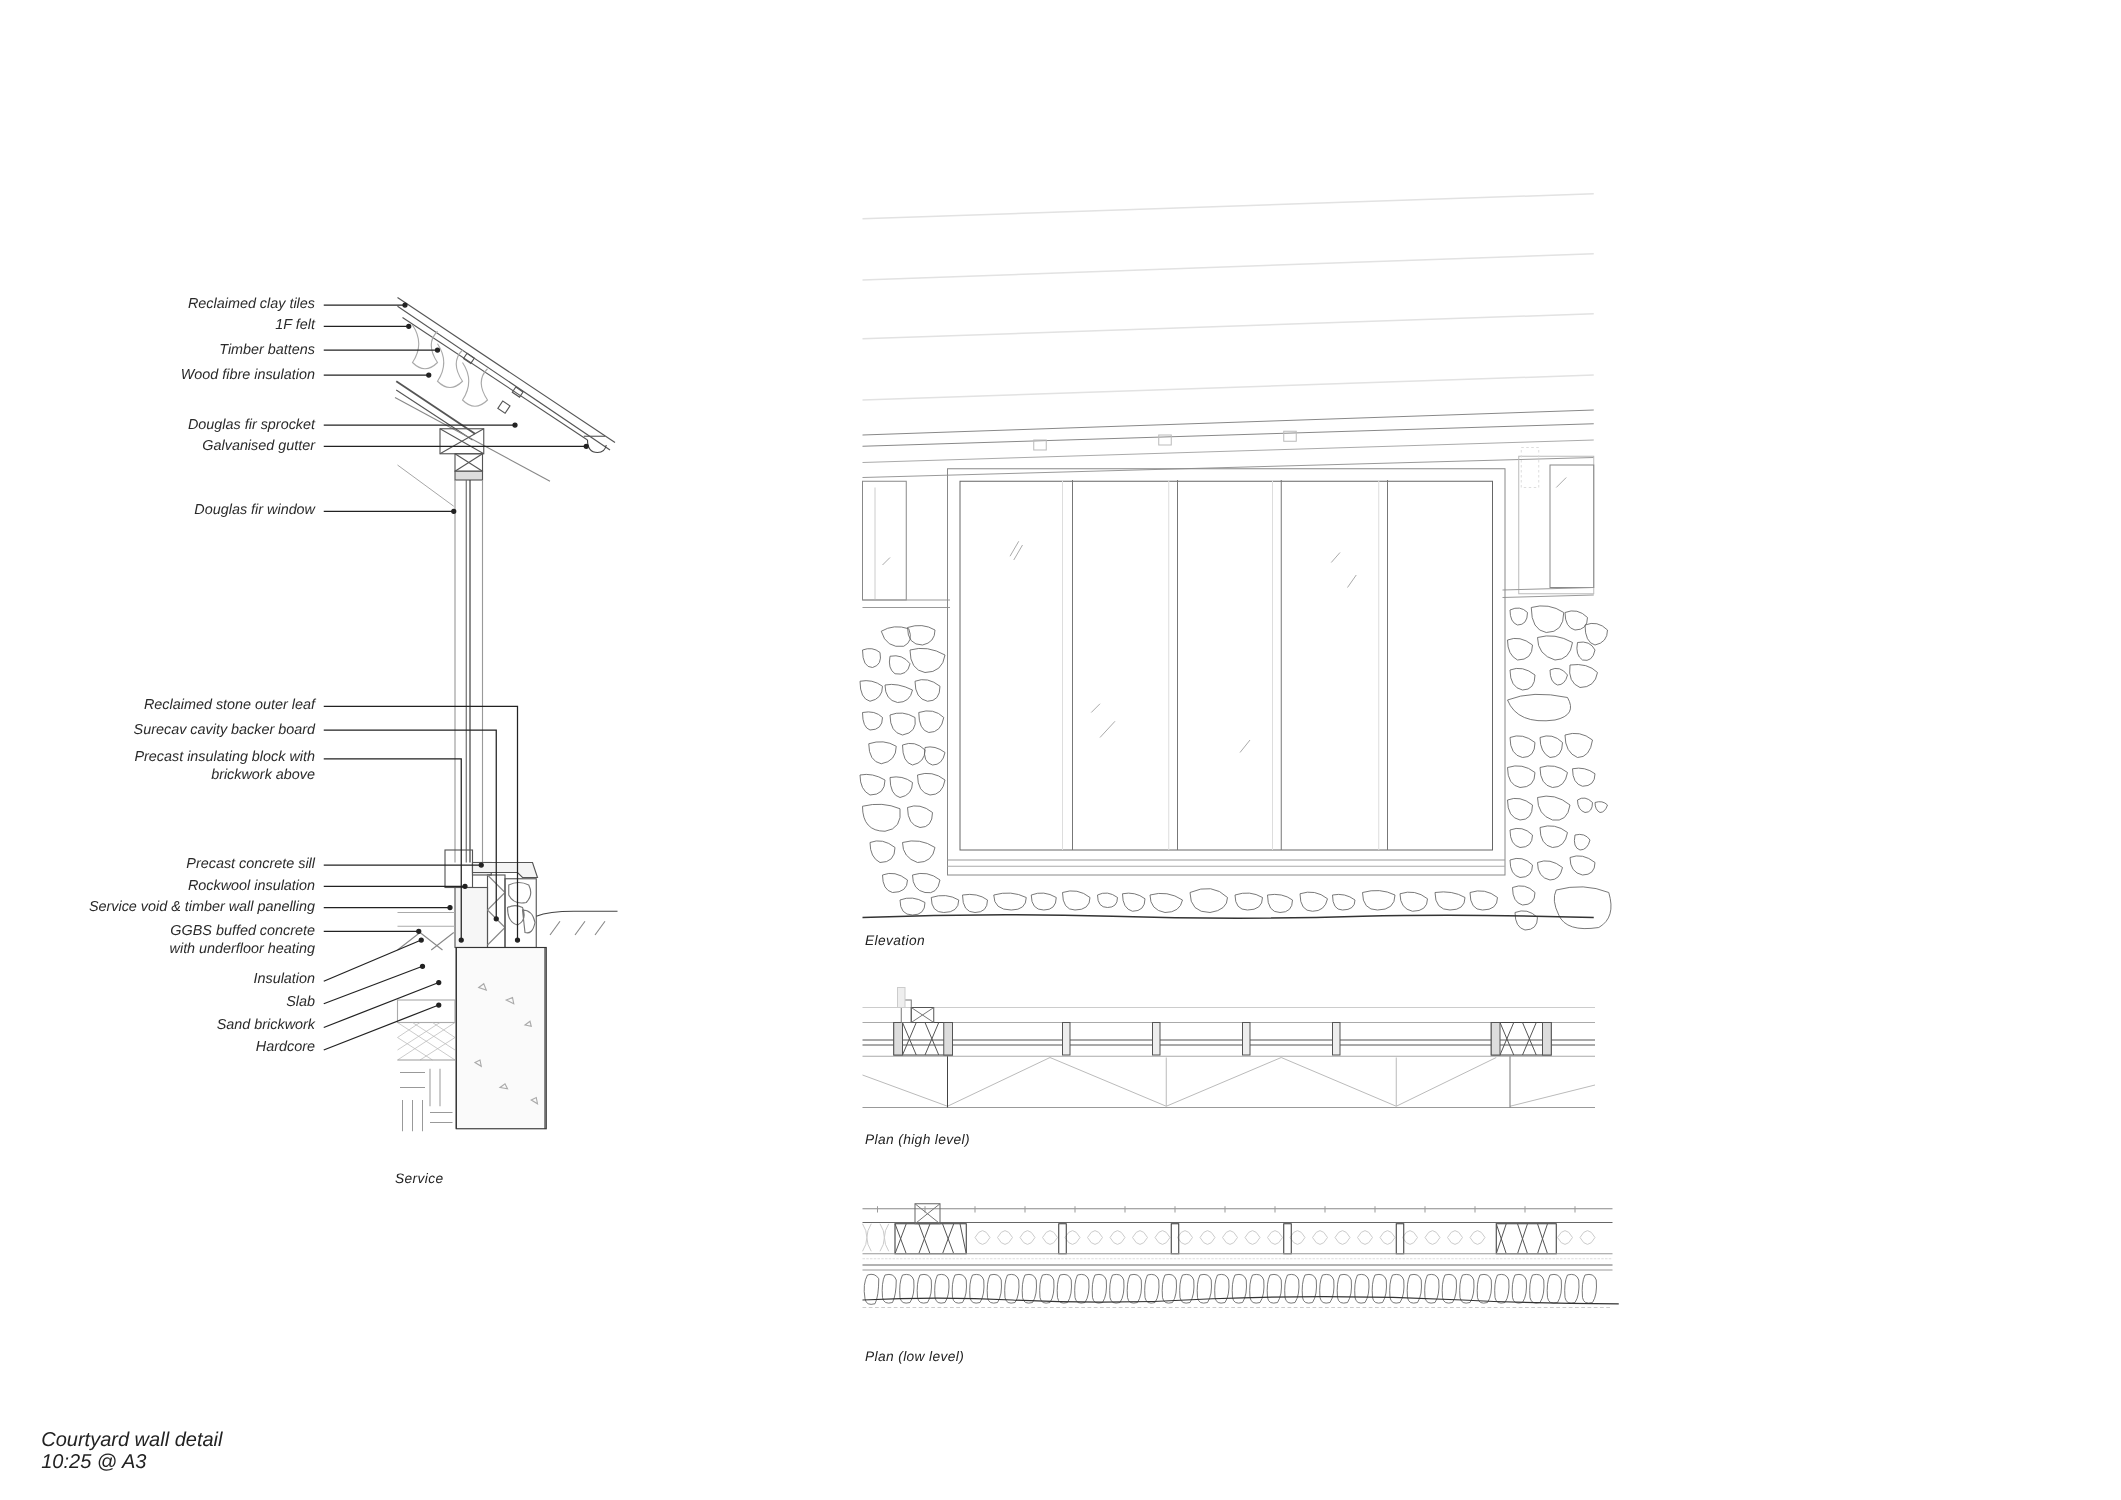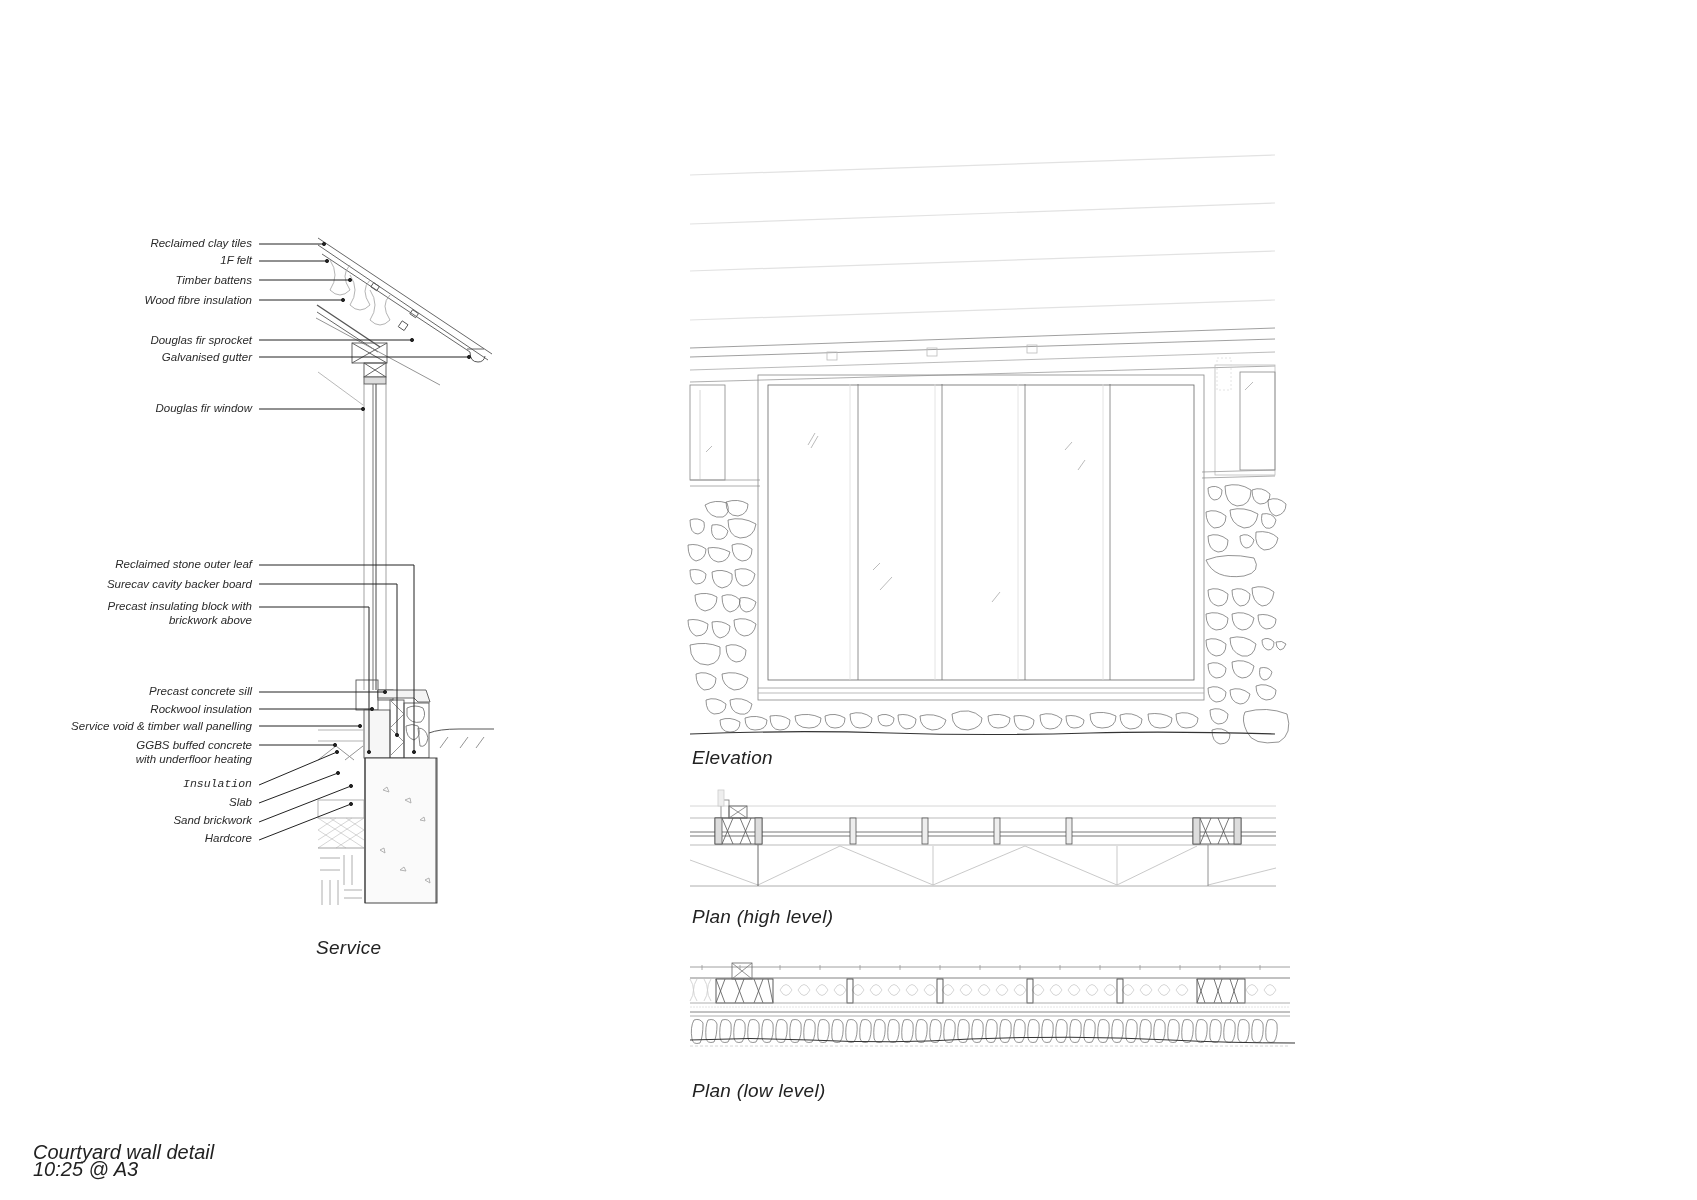--- a/index.html
+++ b/index.html
@@ -1,21 +1,21 @@
 <!DOCTYPE html>
 <html><head>
 <meta charset="utf-8">
 <style>
   html, body { margin:0; padding:0; background:#ffffff; }
   body { width:1697px; height:1200px; position:relative; overflow:hidden;
          font-family:"Liberation Sans", "DejaVu Sans", sans-serif; color:#222; }
   .lbl { position:absolute; font-size:11.5px; font-style:italic; color:#2a2a2a;
          text-align:right; white-space:nowrap; line-height:13px; }
-  .caption { position:absolute; font-size:19px; font-style:italic; color:#222; letter-spacing:0.3px; }
-  .title-block { position:absolute; left:33px; top:1144px; font-size:20px; font-style:italic; color:#222; line-height:17px; }
+  .caption { position:absolute; font-size:11px; font-style:italic; color:#222; letter-spacing:0.3px; }
+  .title-block { position:absolute; left:33px; top:1144px; font-size:16px; font-style:italic; color:#222; line-height:17px; }
   svg { position:absolute; left:0; top:0; }
 </style>
 </head>
 <body>
 
 <svg width="1697" height="1200" viewBox="0 0 1697 1200">
 
   <g fill="none" stroke="#555" stroke-width="0.9">
 
     <line x1="318" y1="238" x2="492" y2="354"></line>
@@ -344,21 +344,21 @@
   <div class="lbl" style="right:1445px; top:402px;">Douglas fir window</div>
   <div class="lbl" style="right:1445px; top:558px;">Reclaimed stone outer leaf</div>
   <div class="lbl" style="right:1445px; top:578px;">Surecav cavity backer board</div>
   <div class="lbl" style="right:1445px; top:600px;">Precast insulating block with</div>
   <div class="lbl" style="right:1445px; top:614px;">brickwork above</div>
   <div class="lbl" style="right:1445px; top:685px;">Precast concrete sill</div>
   <div class="lbl" style="right:1445px; top:703px;">Rockwool insulation</div>
   <div class="lbl" style="right:1445px; top:720px;">Service void &amp; timber wall panelling</div>
   <div class="lbl" style="right:1445px; top:739px;margin-left:20px;">GGBS buffed concrete</div>
   <div class="lbl" style="right:1445px; top:753px;padding-left:12px;">with underfloor heating</div>
-  <div class="lbl" style="right:1445px; top:777px;font-family:Liberation Mono, monospace;">Insulation</div>
+  <div class="lbl" style="right:1445px; top:777px;">Insulation</div>
   <div class="lbl" style="right:1445px; top:796px;">Slab</div>
   <div class="lbl" style="right:1445px; top:814px;">Sand brickwork</div>
   <div class="lbl" style="right:1445px; top:832px;">Hardcore</div>
 </div>
 
 <div class="caption" style="left:316px; top:937px;">Service</div>
 <div class="caption" style="left:692px; top:747px;">Elevation</div>
 <div class="caption" style="left:692px; top:906px;">Plan (high level)</div>
 <div class="caption" style="left:692px; top:1080px;">Plan (low level)</div>
 

